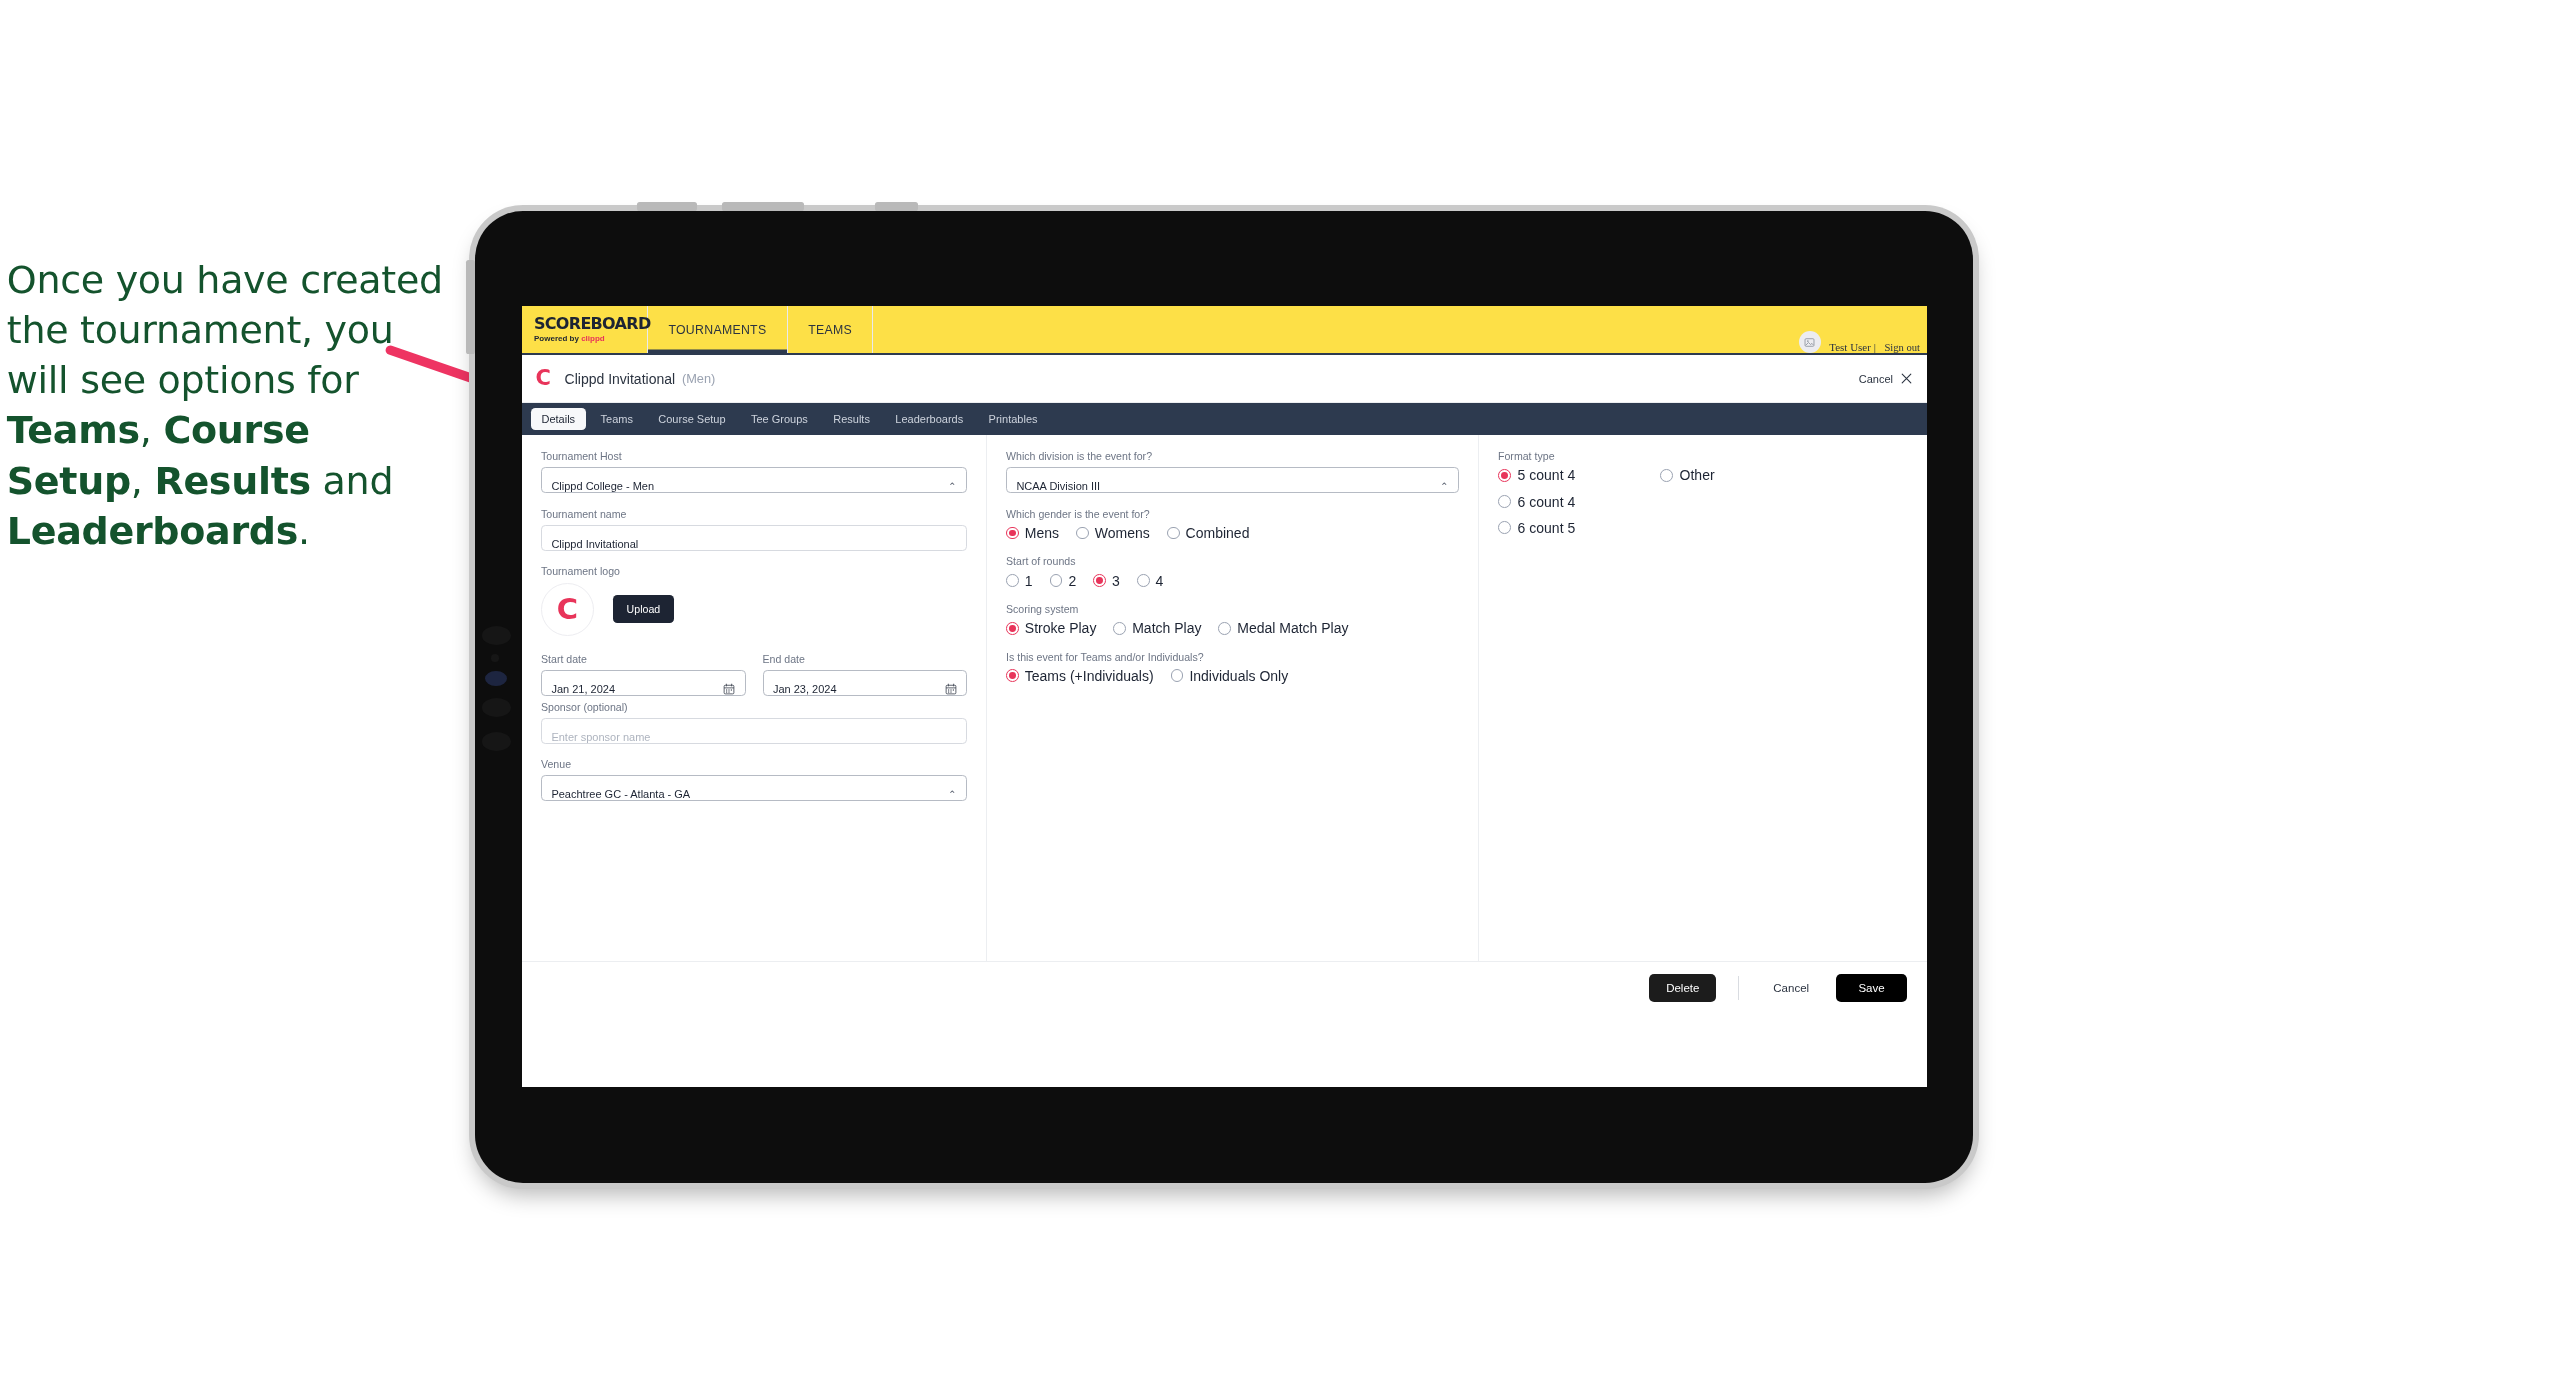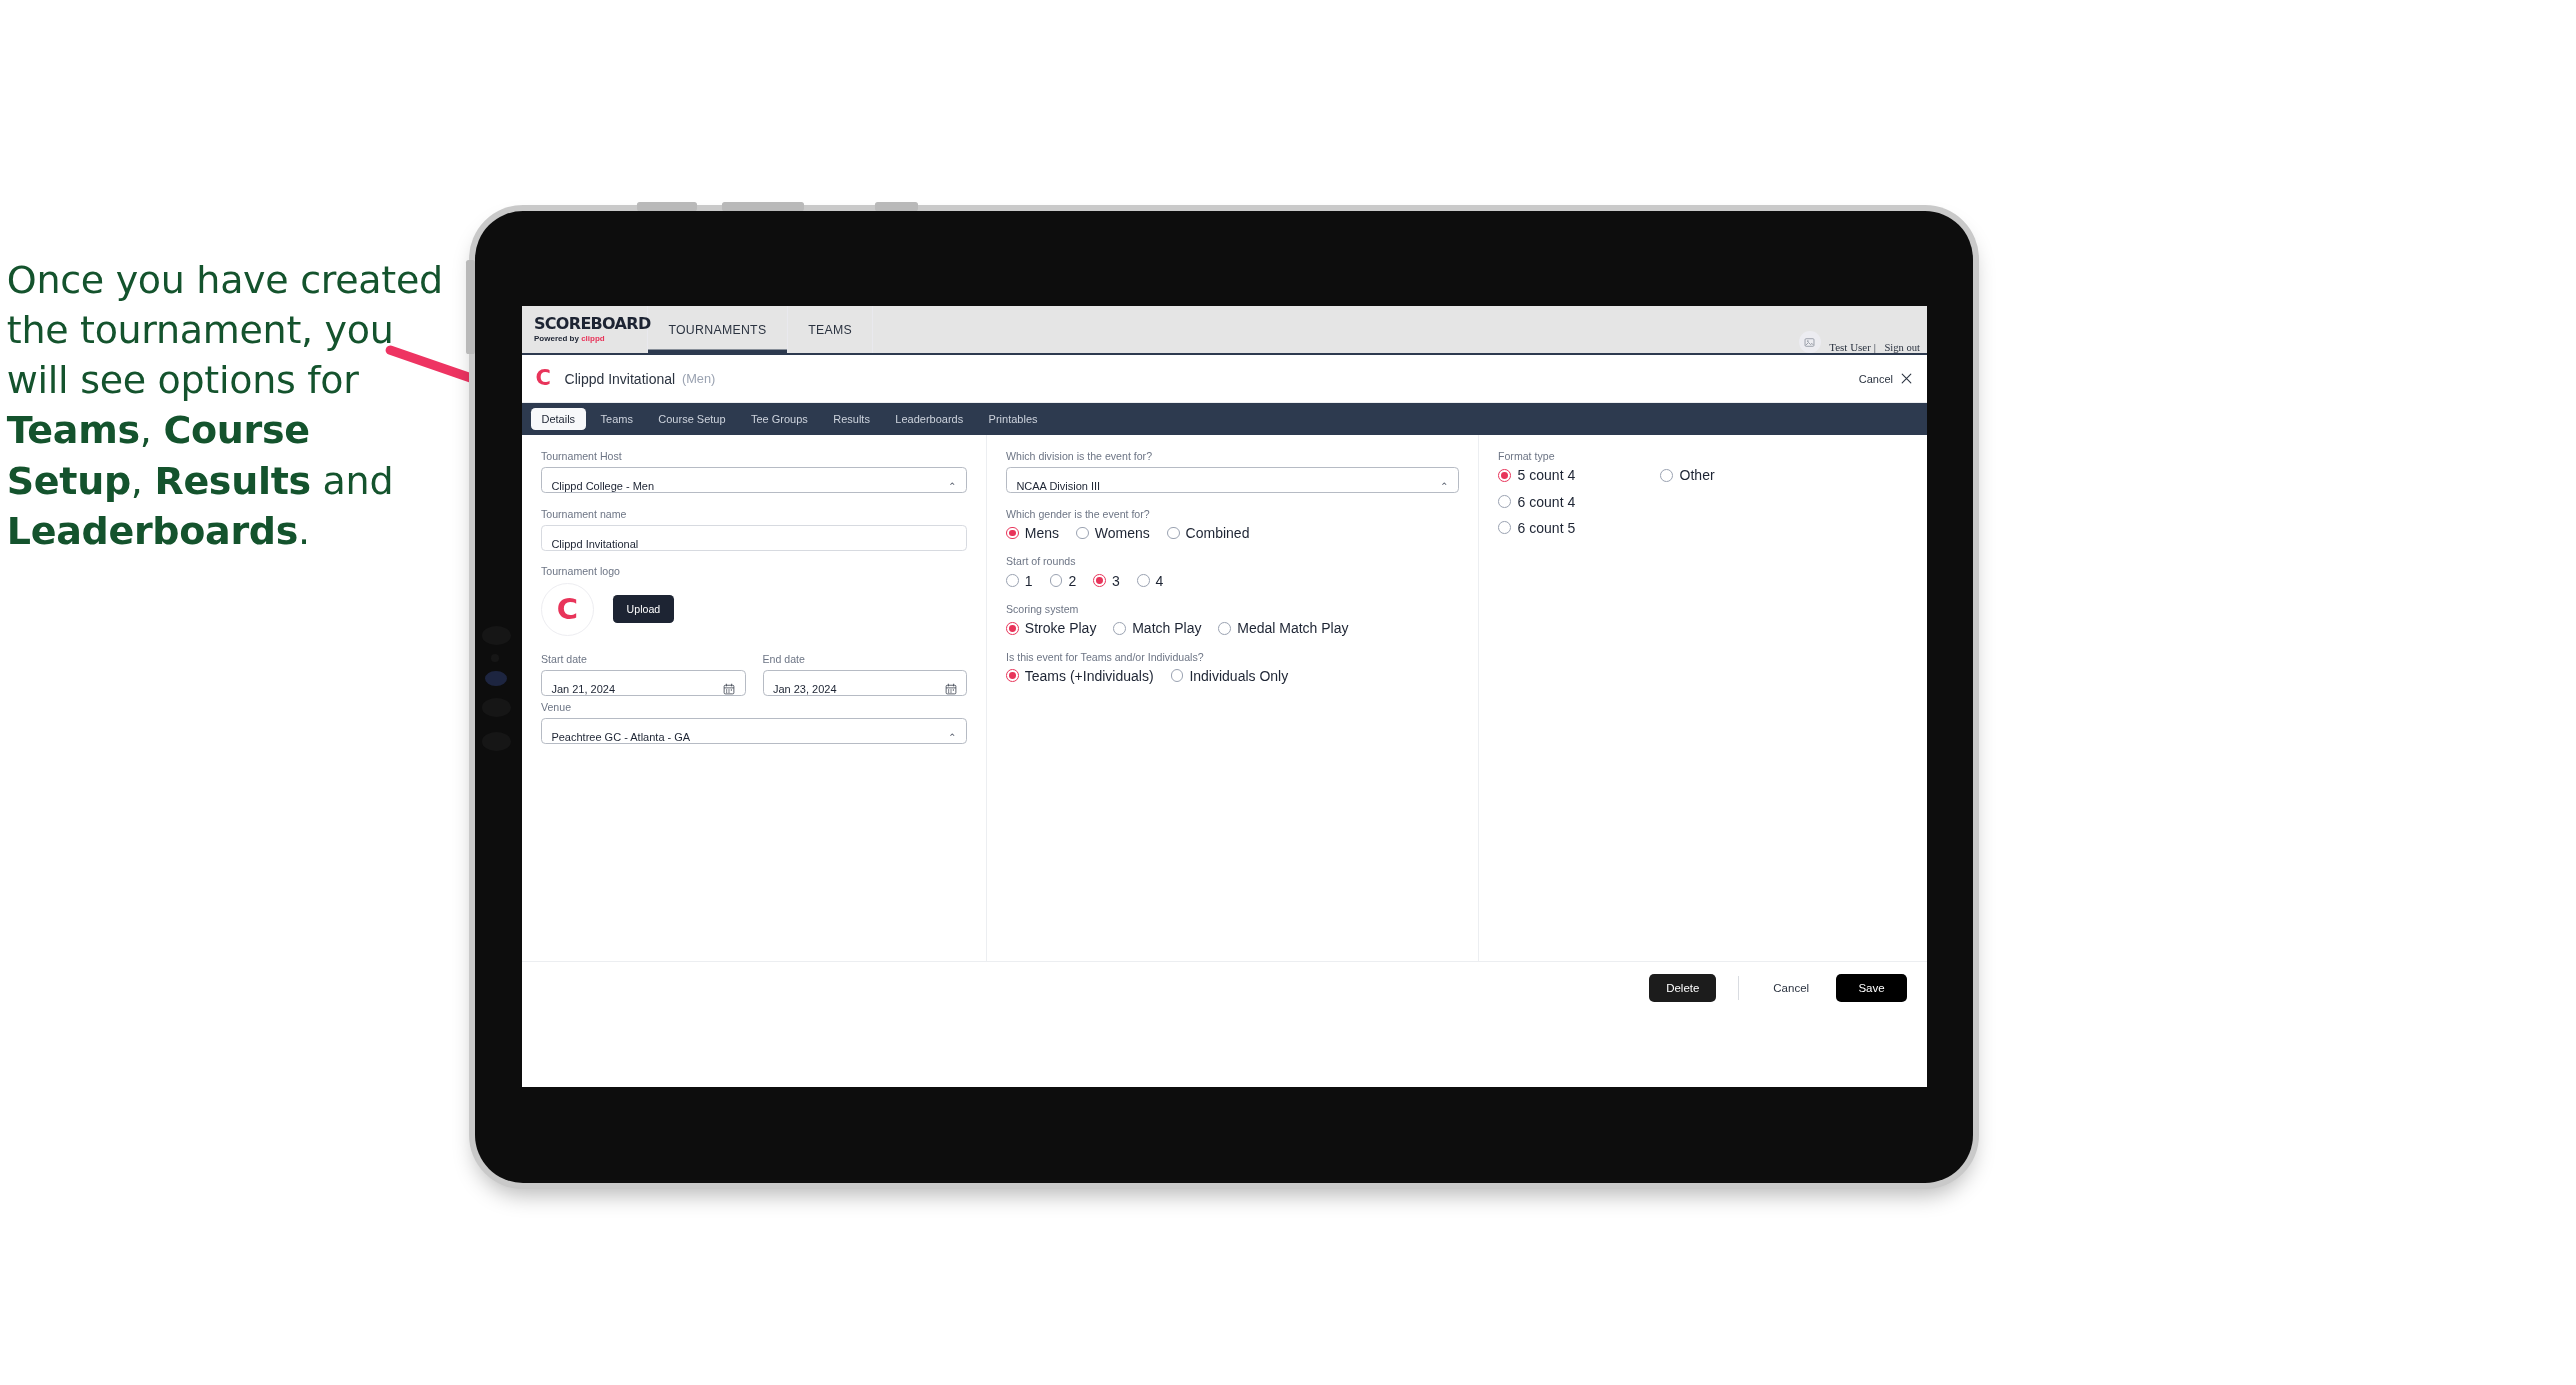--- a/index.html
+++ b/index.html
@@ -47,21 +47,21 @@
   
   #screen {
     position: absolute; left: 47px; top: 95px;
     width: 1405px; height: 781px;
     background: #ffffff;
     overflow: hidden;
   }
 
   
   #topnav {
-    position: relative; height: 49px; background: #e5e5e5;
+    position: relative; height: 49px; background: #fde047;
     border-bottom: 2.6px solid #2d3a4f;
     display: flex; align-items: stretch;
   }
   #brand {
     width: 126px; display: flex; flex-direction: column; justify-content: center;
     padding-left: 12px; border-right: 0.9px solid #e9e9ee;
   }
   #brand-title {
     font-family: "DejaVu Sans", sans-serif;
     font-weight: 700; font-size: 16px; color: #1d2433;
@@ -304,20 +304,26 @@
                     <rect x="7.2" y="8.6" width="1.6" height="1.5" fill="#3a414e"></rect>
                     <rect x="10.4" y="8.6" width="1.6" height="1.5" fill="#3a414e"></rect>
                     <rect x="4" y="11.3" width="1.6" height="1.5" fill="#3a414e"></rect>
                     <rect x="7.2" y="11.3" width="1.6" height="1.5" fill="#3a414e"></rect>
                   </svg>
                 </span>
               </div>
             </div>
           </div>
 
+          <div class="grp">
+            <div class="fld-label">Sponsor (optional)</div>
+            <div class="ctl light">
+              <span class="ph">Enter sponsor name</span>
+            </div>
+          </div>
 
           <div class="grp">
             <div class="fld-label">Venue</div>
             <div class="ctl">
               <span>Peachtree GC - Atlanta - GA</span>
               <span class="caret">⌃</span>
             </div>
           </div>
         </div>
 

